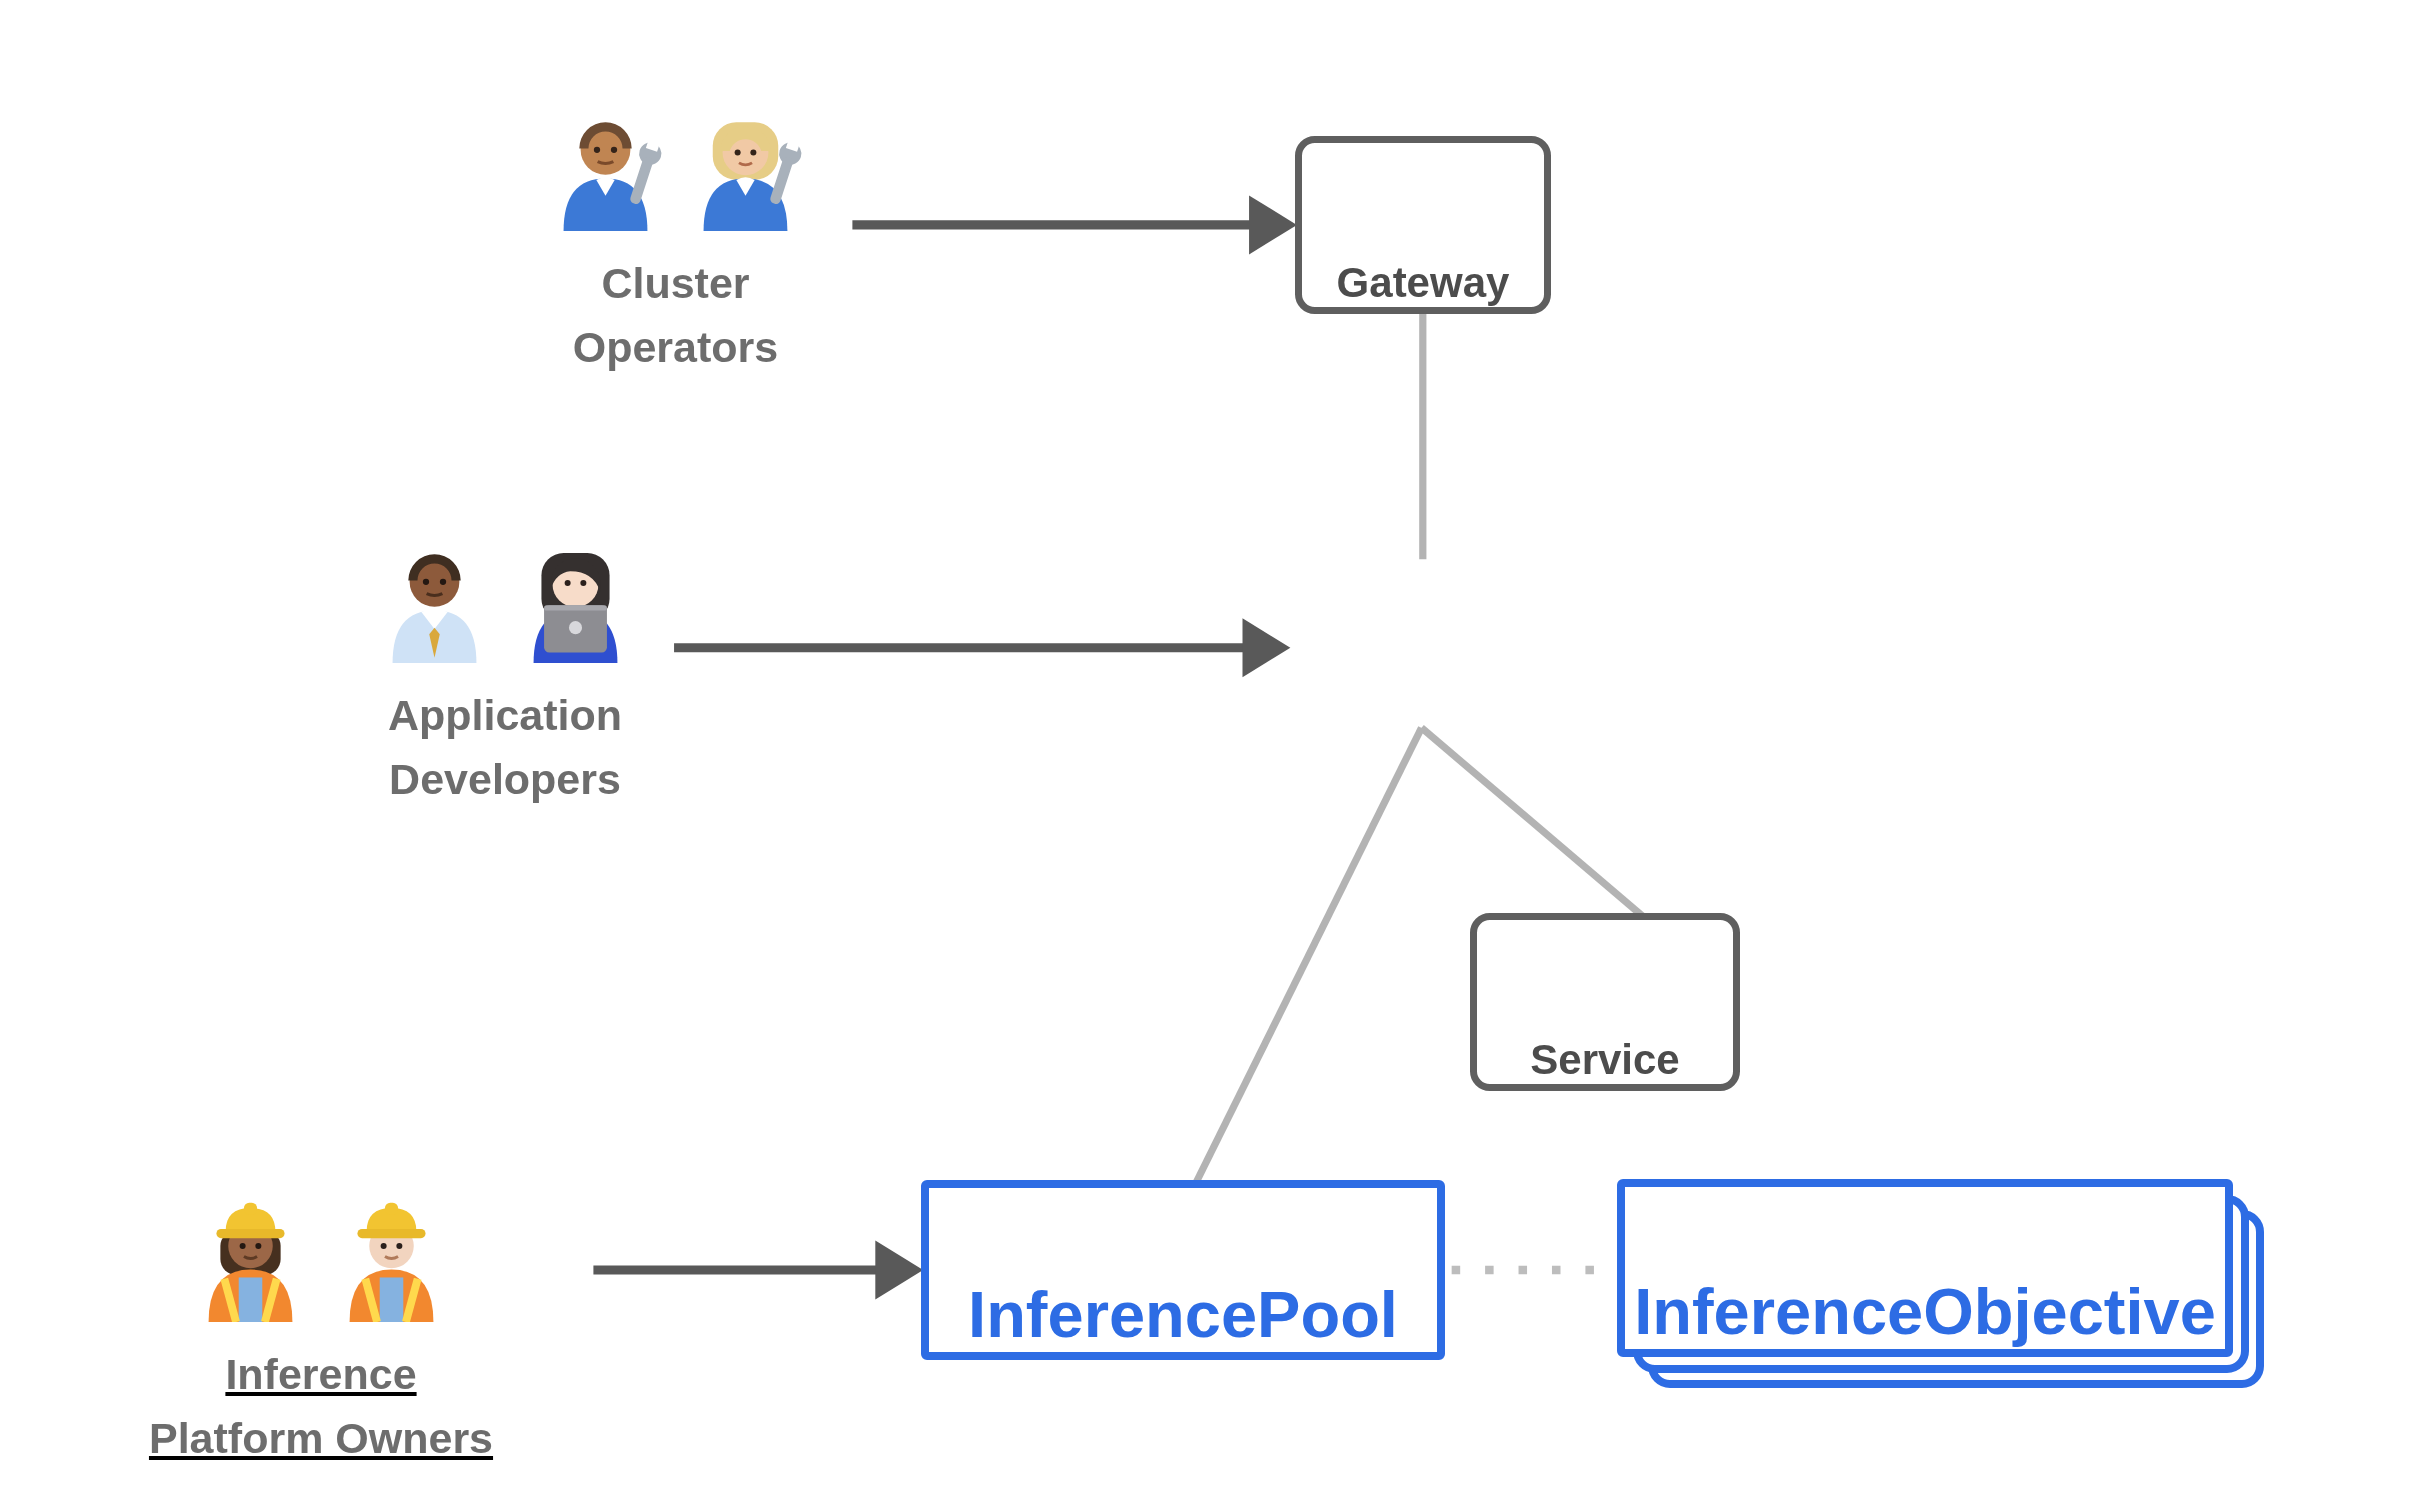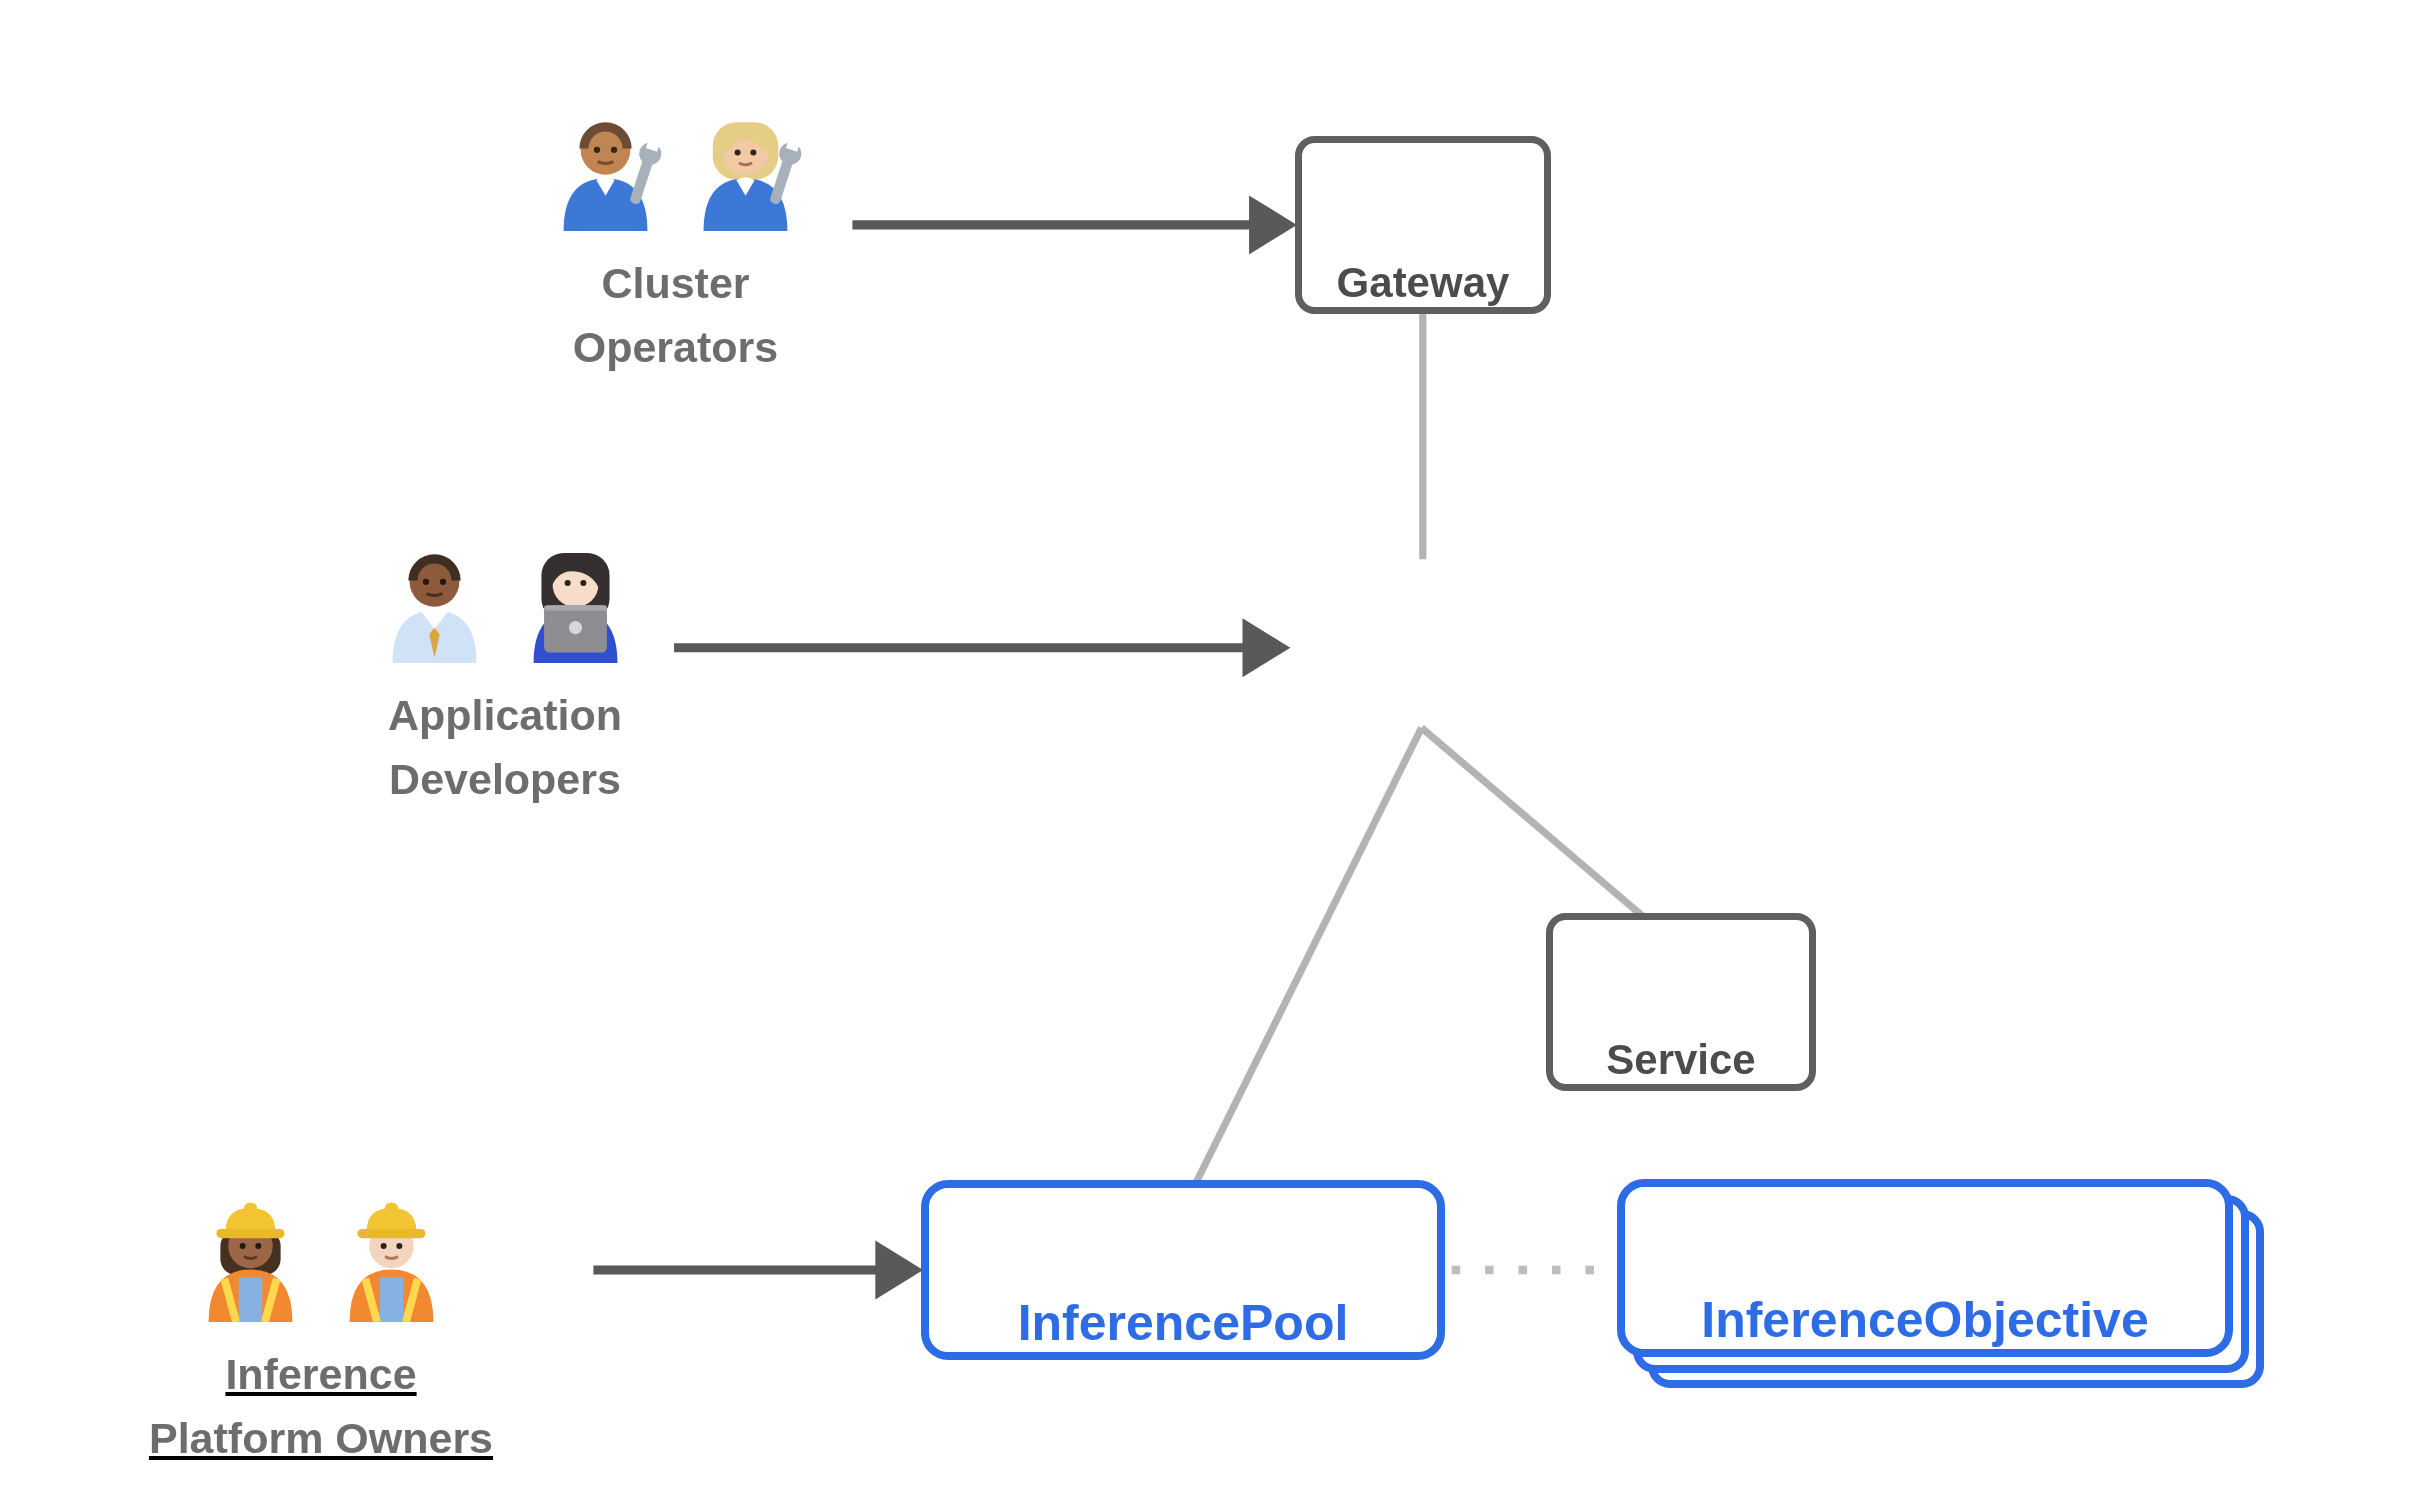--- a/index.html
+++ b/index.html
@@ -4,21 +4,21 @@
 <style>
   html,body{margin:0;padding:0;background:#ffffff;}
   body{width:2426px;height:1508px;position:relative;overflow:hidden;
        font-family:"Liberation Sans", sans-serif;}
   .canvas{position:absolute;left:0;top:0;width:2426px;height:1508px;background:#fff;}
   .connectors{position:absolute;left:0;top:0;z-index:1;}
   .node{position:absolute;box-sizing:border-box;background:#ffffff;
         display:flex;align-items:flex-end;justify-content:center;
         font-weight:700;z-index:3;}
   .node.gray{border:7.2px solid #5f5f5f;border-radius:19.7px;color:#4c4c4c;font-size:42px;}
-  .node.blue{border:8.5px solid #2d6ce4;border-radius:27px;color:#2d6ce4;font-size:50px;}
+  .node.blue{border:8.5px solid #2d6ce4;border-radius:6px;color:#2d6ce4;font-size:65px;}
   .stack{position:absolute;z-index:2;}
   .stack .layer{position:absolute;box-sizing:border-box;background:#fff;
         border:8.5px solid #2d6ce4;border-radius:22px;}
   .persona{position:absolute;text-align:center;z-index:2;}
   .emoji-row{display:flex;justify-content:center;gap:9.2px;}
   .persona .plabel{margin-top:19.7px;font-size:43px;font-weight:700;color:#6d6d6d;line-height:1.5;}
 </style>
 </head>
 <body>
 
@@ -146,21 +146,21 @@
       <div>Inference</div>
       <div>Platform Owners</div>
     </div>
   </div>
 
   <div class="node gray" style="left:1295px;top:136px;width:256px;height:178px;">
     <span>Gateway</span>
   </div>
 
 
-  <div class="node gray" style="left:1546px;top:913px;width:270px;height:178px;">
+  <div class="node gray" style="left:1470px;top:913px;width:270px;height:178px;">
     <span>Service</span>
   </div>
 
   <div class="node blue" style="left:921px;top:1180px;width:524px;height:180px;">
     <span>InferencePool</span>
   </div>
 
   <div class="stack" style="left:1617px;top:1179px;width:649px;height:211px;padding-left:48px;">
     <div class="layer" style="left:31px;top:31px;width:616px;height:178px;"></div>
     <div class="layer" style="left:15.7px;top:15.7px;width:616px;height:178px;"></div>

